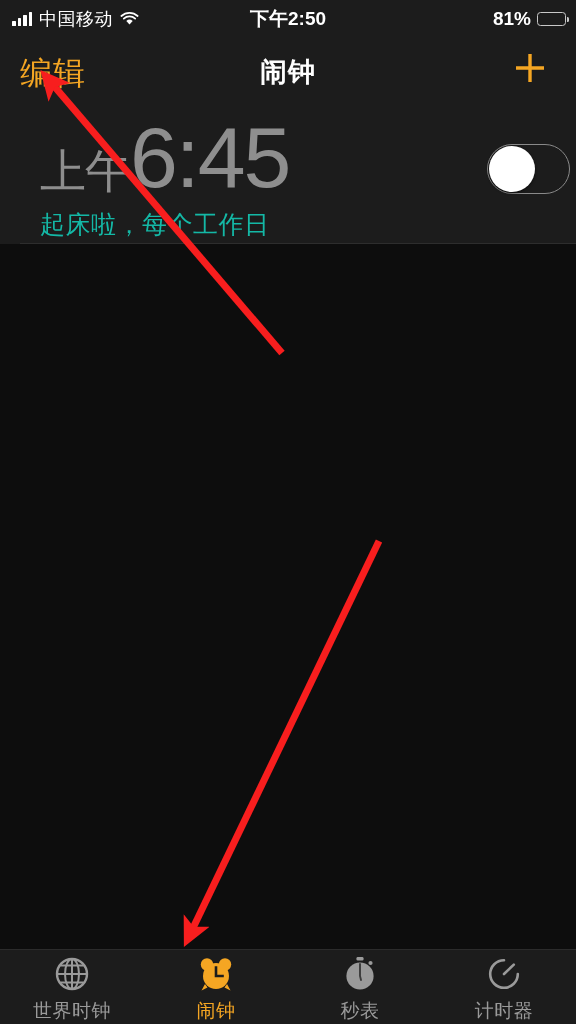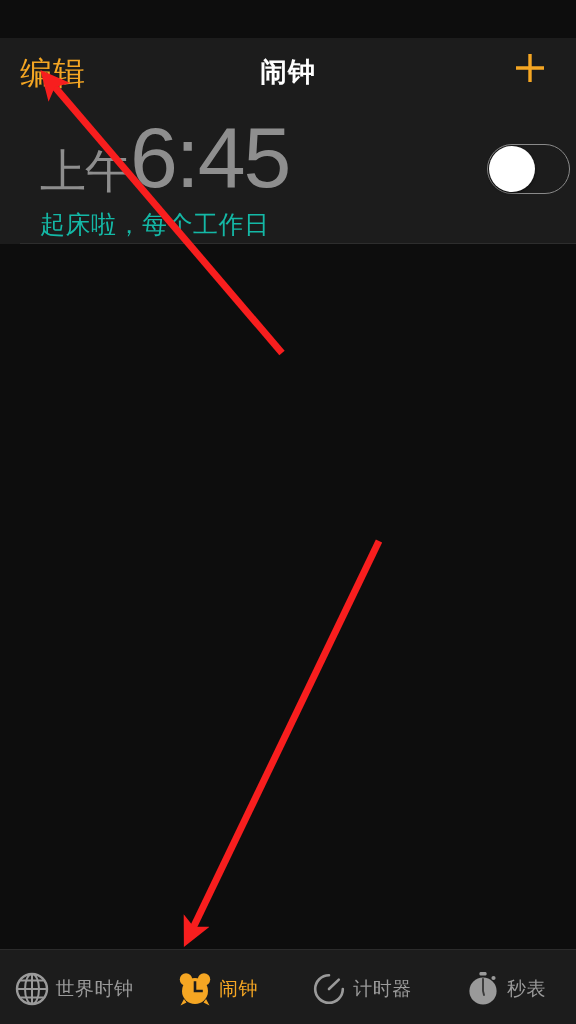--- a/index.html
+++ b/index.html
@@ -229,23 +229,23 @@
     width: 576px;
     height: 74px;
     background: #1c1c1c;
     border-top: 1px solid #2b2b2b;
     display: flex;
     z-index: 6;
   }
   .tab-item {
     flex: 1 1 0;
     display: flex;
-    flex-direction: row;
-    align-items: center;
-    justify-content: center;
+    flex-direction: column;
+    align-items: center;
+    justify-content: space-between;
     gap: 3px;
     cursor: pointer;
     padding-top: 4px;
   }
   .tab-icon {
     width: 42px;
     height: 40px;
     display: flex;
     align-items: center;
     justify-content: center;
@@ -266,20 +266,45 @@
     height: 1024px;
     z-index: 20;
     pointer-events: none;
   }
 </style>
 </head>
 <body>
 
 <div id="phone">
 
+  <div id="status-bar">
+    <div class="sb-left">
+      <span class="signal-bars">
+        <i></i>
+          <i></i>
+          <i></i>
+          <i></i>
+      </span>
+      <span class="carrier-name">中国移动</span>
+      <span>
+        <svg class="wifi-icon" viewBox="0 0 20 15">
+          <path d="M10 13.4 L6.6 9.6 a5.2 5.2 0 0 1 6.8 0 Z" fill="#ffffff"></path>
+          <path d="M3.9 7.1 a9 9 0 0 1 12.2 0" stroke="#ffffff" stroke-width="1.9" fill="none" stroke-linecap="round"></path>
+          <path d="M1.3 4.3 a13 13 0 0 1 17.4 0" stroke="#ffffff" stroke-width="1.9" fill="none" stroke-linecap="round"></path>
+        </svg>
+      </span>
+    </div>
+    <div class="sb-center">下午2:50</div>
+    <div class="sb-right">
+      <span>81%</span>
+      <span class="battery">
+        <span class="battery-fill" id="battery-fill" style="width: 81%;"></span>
+      </span>
+    </div>
+  </div>
 
   <div id="nav-bar">
     <div id="nav-edit">编辑</div>
     <div id="nav-title">闹钟</div>
     <div id="nav-add">
       <svg width="48" height="48" viewBox="0 0 48 48">
         <path d="M24 10 V38 M10 24 H38" stroke="#F5A623" stroke-width="3.4" stroke-linecap="butt"></path>
       </svg>
     </div>
   </div>
@@ -326,37 +351,37 @@
           <path d="M20 13.5 V22 H26.5" stroke="#1c1c1c" stroke-width="2.6" fill="none" stroke-linecap="square"></path>
         </svg>
       </span>
       <span class="tab-label">闹钟</span>
     </div>
 
 
     <div class="tab-item">
       <span class="tab-icon">
         <svg width="38" height="38" viewBox="0 0 38 38">
-          <path d="M19 5.2 A13.8 13.8 0 1 0 32.8 19" fill="none" stroke="#9a9a9a" stroke-width="2.6" stroke-linecap="round"></path>
-          <path d="M19 19 L28.8 9.6" stroke="#9a9a9a" stroke-width="2.6" fill="none" stroke-linecap="round"></path>
-        </svg>
-      </span>
-      <span class="tab-label">计时器</span>
-    </div>
-
-    <div class="tab-item">
-      <span class="tab-icon">
-        <svg width="38" height="38" viewBox="0 0 38 38">
           <rect x="15.5" y="2" width="7" height="3.4" rx="1.2" fill="#9a9a9a"></rect>
           <circle cx="29.5" cy="8" r="2.1" fill="#9a9a9a"></circle>
           <circle cx="19" cy="21" r="13.6" fill="#9a9a9a"></circle>
           <path d="M19 9 L19 21 L20 25" stroke="#3a3a3a" stroke-width="1.9" fill="none" stroke-linecap="round"></path>
         </svg>
       </span>
       <span class="tab-label">秒表</span>
+    </div>
+
+    <div class="tab-item">
+      <span class="tab-icon">
+        <svg width="38" height="38" viewBox="0 0 38 38">
+          <path d="M19 5.2 A13.8 13.8 0 1 0 32.8 19" fill="none" stroke="#9a9a9a" stroke-width="2.6" stroke-linecap="round"></path>
+          <path d="M19 19 L28.8 9.6" stroke="#9a9a9a" stroke-width="2.6" fill="none" stroke-linecap="round"></path>
+        </svg>
+      </span>
+      <span class="tab-label">计时器</span>
     </div>
   </div>
 
   <svg id="annotations" viewBox="0 0 576 1024">
     <defs>
       <marker id="arrowhead1" markerWidth="4.4" markerHeight="4.4" refX="1.2" refY="2.2" orient="auto" markerUnits="strokeWidth">
         <path d="M0,0.15 L4.2,2.2 L0,4.25 L1.0,2.2 Z" fill="#F81E1E"></path>
       </marker>
     </defs>
     <line id="arrow-1" stroke="#F81E1E" stroke-width="7" marker-end="url(#arrowhead1)" x1="282" y1="353" x2="54" y2="86"></line>

